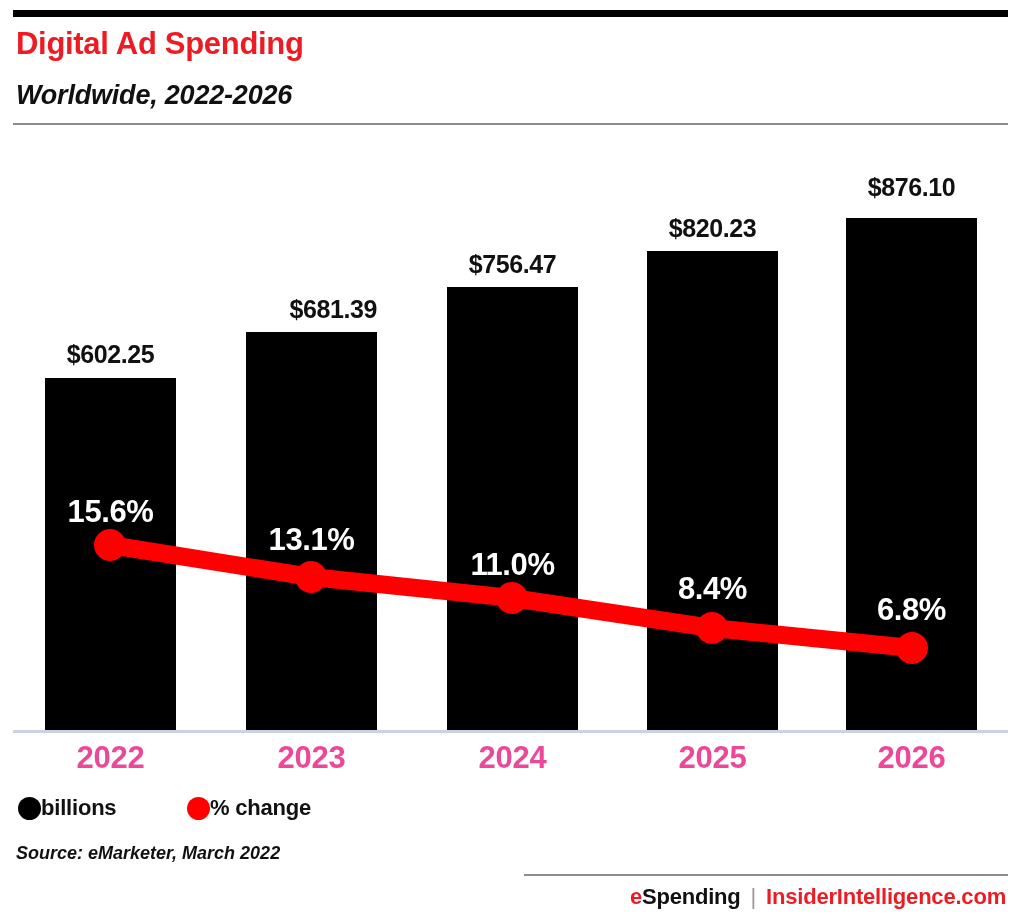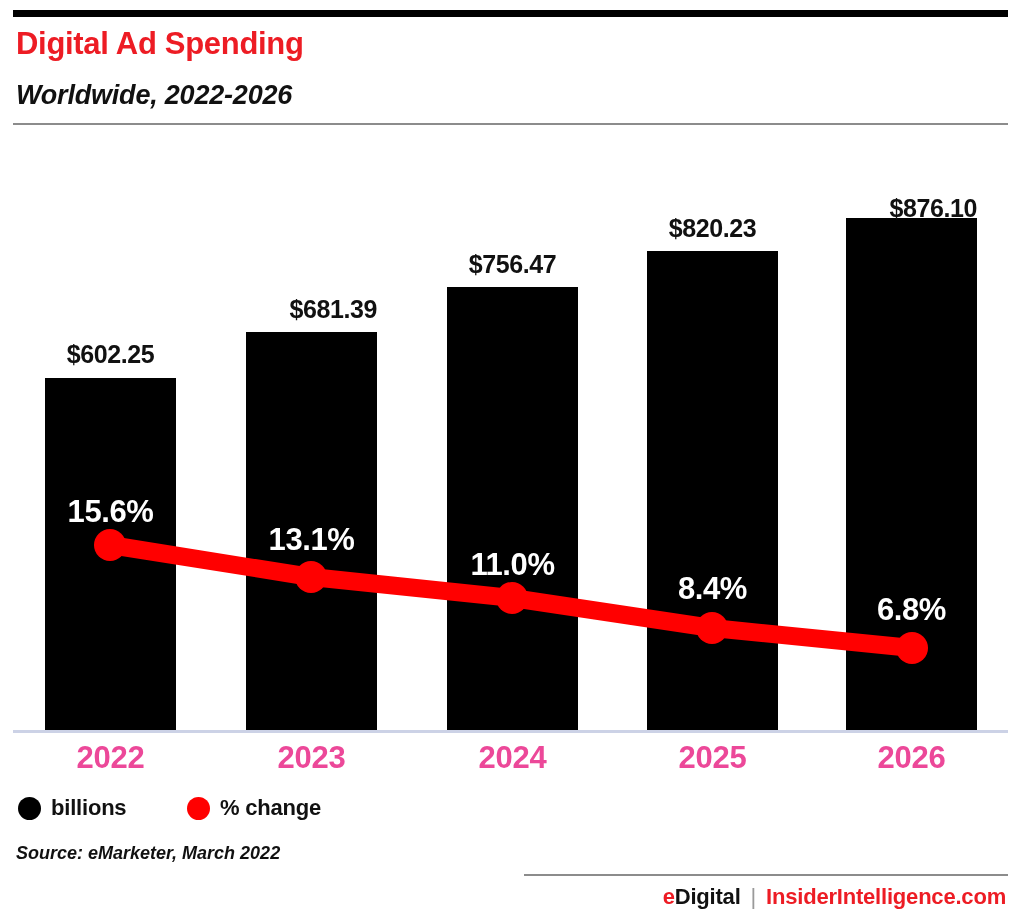--- a/index.html
+++ b/index.html
@@ -114,21 +114,21 @@
     width: 1020px;
     height: 920px;
     pointer-events: none;
   }
 
   
   .legend-item {
     position: absolute;
     display: flex;
     align-items: center;
-    gap: 10px;
+    gap: 0;
     top: 795px;
   }
   .legend-dot {
     width: 23px;
     height: 23px;
     border-radius: 50%;
     flex: none;
   }
   .legend-text {
     font-size: 22px;
@@ -190,21 +190,21 @@
     <div class="bar" style="left:45px;top:378px;width:131px;height:352px;"></div>
     <div class="bar" style="left:246px;top:332px;width:131px;height:398px;"></div>
     <div class="bar" style="left:447px;top:287px;width:131px;height:443px;"></div>
     <div class="bar" style="left:647px;top:251px;width:131px;height:479px;"></div>
     <div class="bar" style="left:846px;top:218px;width:131px;height:512px;"></div>
 
     <div class="bar-label" style="left:45px;top:340px;width:131px;">$602.25</div>
     <div class="bar-label" style="left:246px;top:295px;width:131px;text-align:right;">$681.39</div>
     <div class="bar-label" style="left:447px;top:250px;width:131px;">$756.47</div>
     <div class="bar-label" style="left:647px;top:214px;width:131px;">$820.23</div>
-    <div class="bar-label" style="left:846px;top:194px;width:131px;text-align:right;">$876.10</div>
+    <div class="bar-label" style="left:846px;top:173px;width:131px;">$876.10</div>
 
     <svg class="line-layer" viewBox="0 0 1020 920">
       <polyline points="110,545 311,577 512,598 712,628 912,648" fill="none" stroke="#FF0000" stroke-width="18" stroke-linecap="round" stroke-linejoin="round"></polyline>
       <circle cx="110" cy="545" r="16" fill="#FF0000"></circle>
       <circle cx="311" cy="577" r="16" fill="#FF0000"></circle>
       <circle cx="512" cy="598" r="16" fill="#FF0000"></circle>
       <circle cx="712" cy="628" r="16" fill="#FF0000"></circle>
       <circle cx="912" cy="648" r="16" fill="#FF0000"></circle>
     </svg>
 
@@ -227,16 +227,16 @@
     <span class="legend-text">billions</span>
   </div>
   <div class="legend-item" style="left:187px;">
     <span class="legend-dot" style="background:#FF0000;"></span>
     <span class="legend-text">% change</span>
   </div>
 
   <div class="source">Source: eMarketer, March 2022</div>
   <div class="footer-rule"></div>
   <div class="footer-brand">
-    <span class="brand-e">e</span><span class="brand-marketer">Digital</span><span class="brand-sep">|</span><span class="brand-site">InsiderIntelligence.com</span>
+    <span class="brand-e">e</span><span class="brand-marketer">Spending</span><span class="brand-sep">|</span><span class="brand-site">InsiderIntelligence.com</span>
   </div>
 
 </div>
 
 </body></html>

